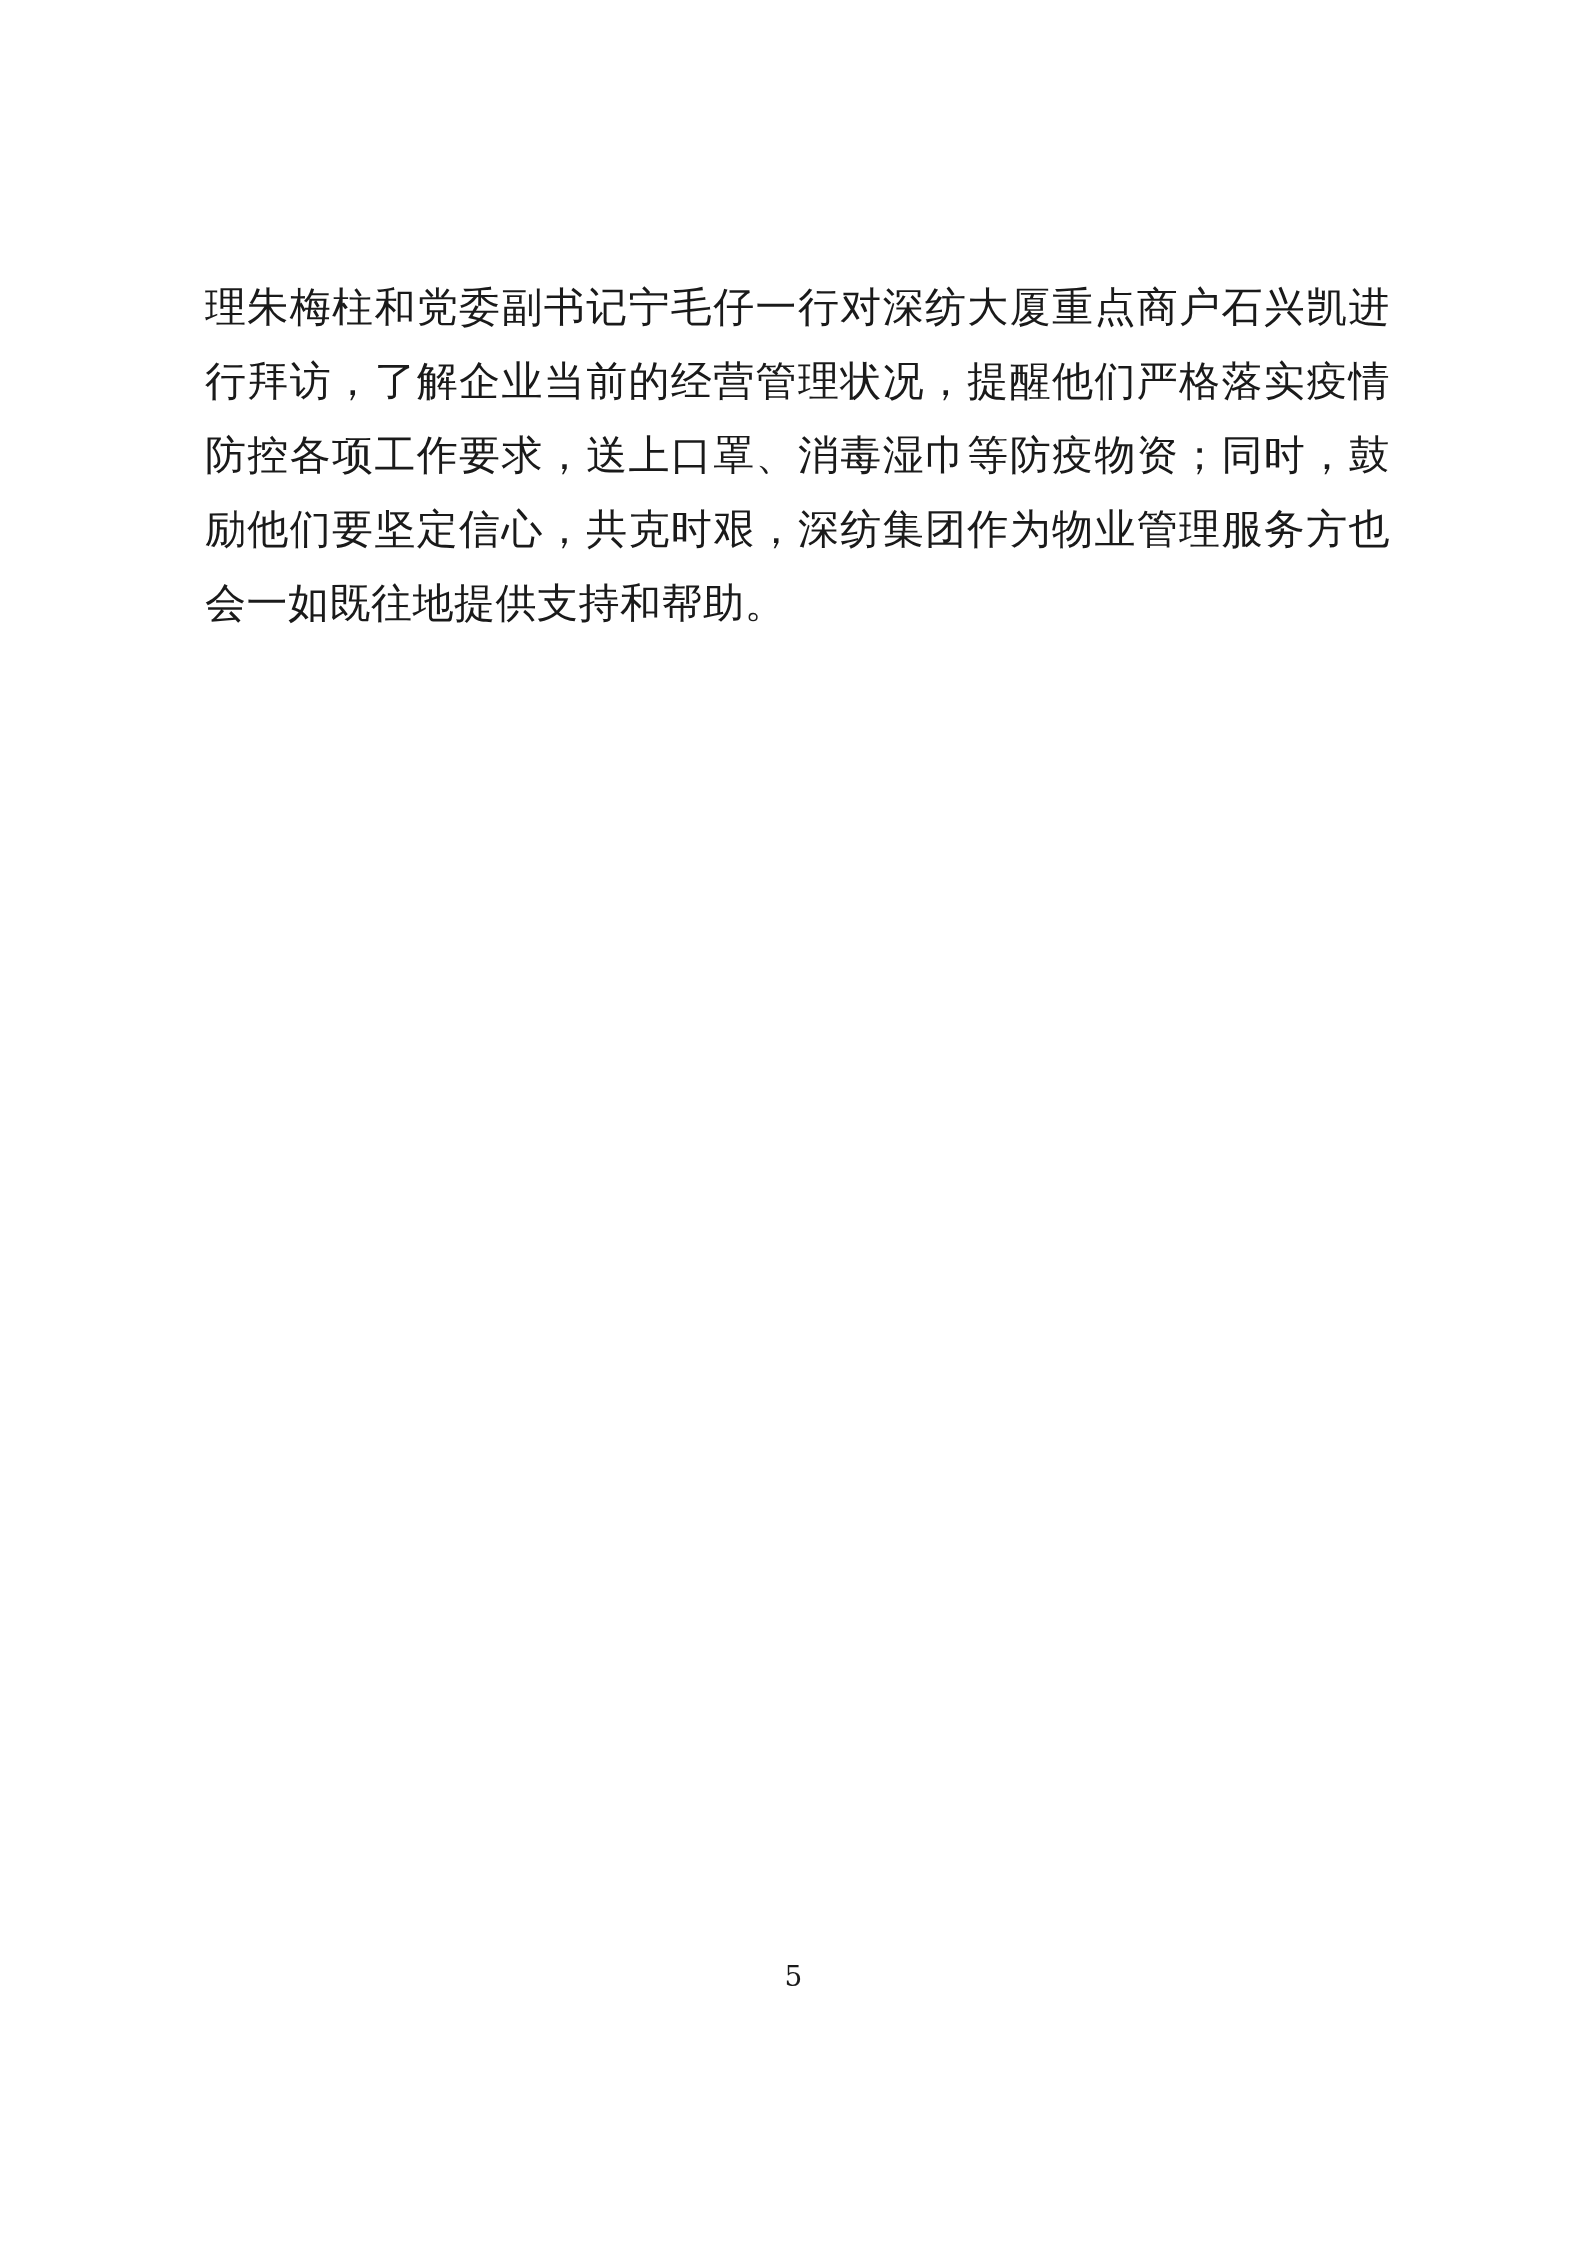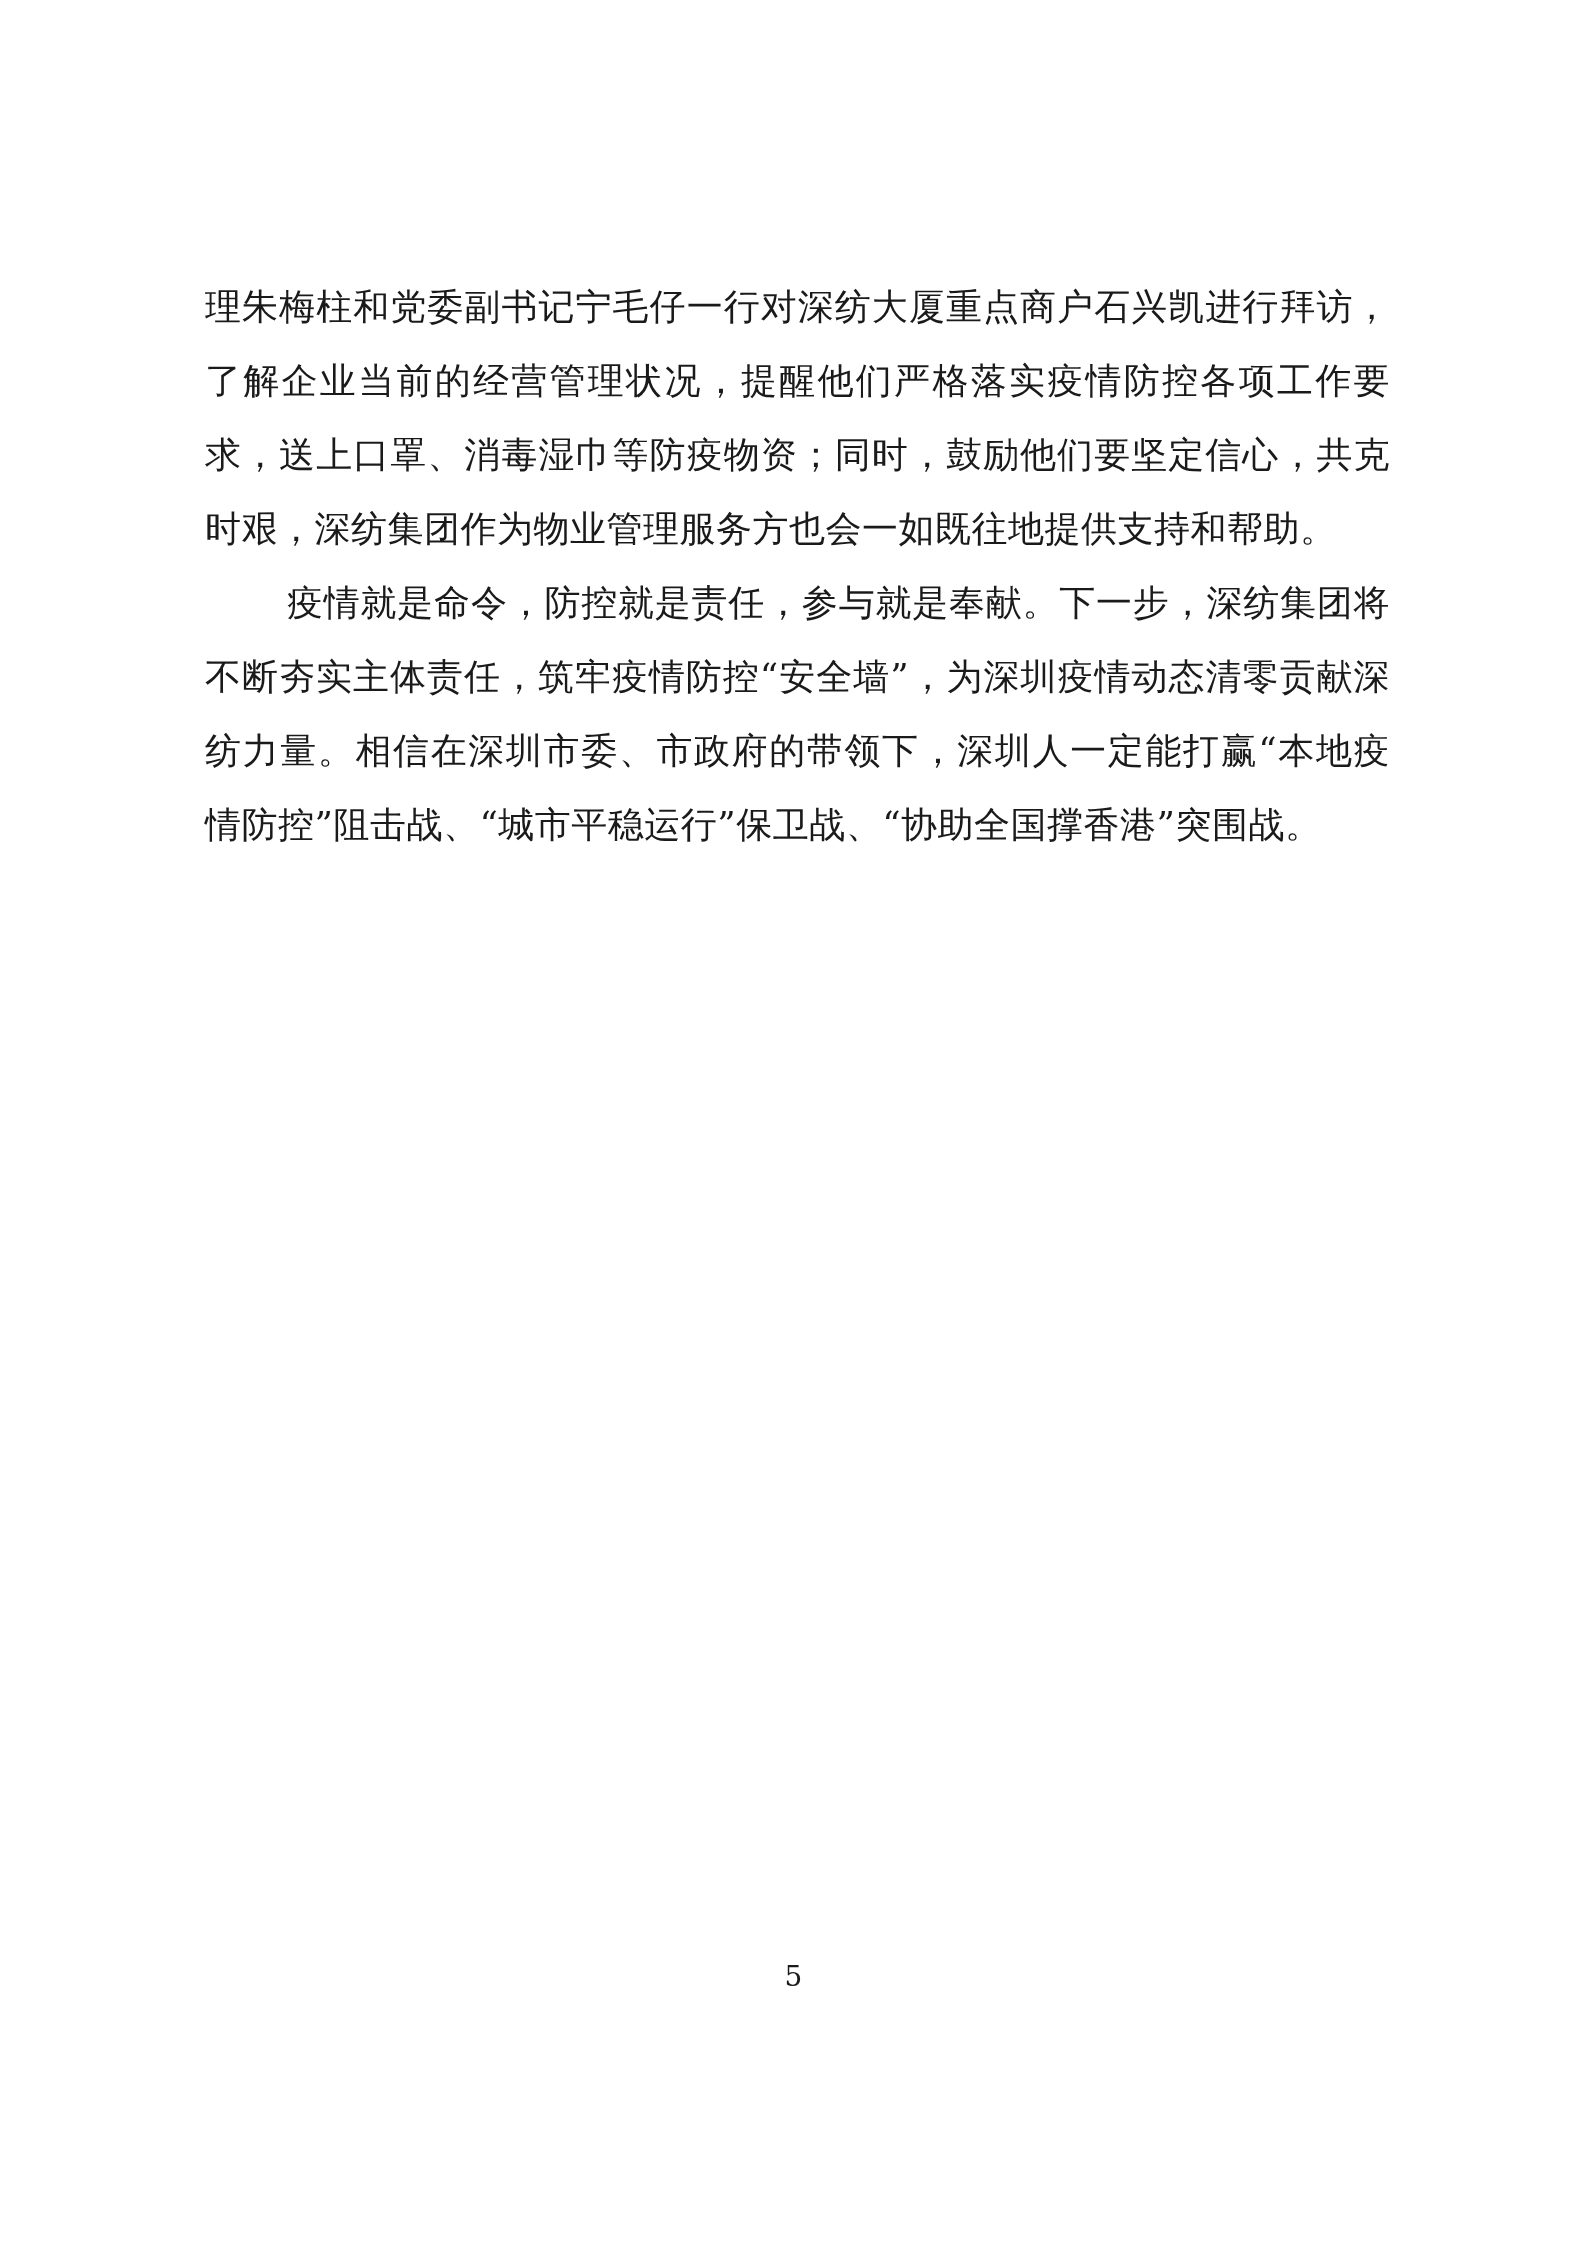--- a/index.html
+++ b/index.html
@@ -24,21 +24,21 @@
     overflow: hidden;
   }
   .doc-body {
     position: absolute;
     left: 205px;
     top: 270px;
     width: 1185px;
   }
   .para {
     font-family: "DejaVu Serif", serif;
-    font-size: 36px;
+    font-size: 41px;
     line-height: 74px;
     letter-spacing: 0.5px;
     text-align: justify;
     text-justify: inter-ideograph;
     color: #1a1a1a;
     margin: 0;
     text-indent: 0;
   }
   .para + .para {
     text-indent: 82px;
@@ -53,16 +53,15 @@
     font-size: 28px;
     color: #1a1a1a;
   }
 </style>
 </head>
 <body>
 
 <div class="page">
   <div class="doc-body">
     <p class="para">理朱梅柱和党委副书记宁毛仔一行对深纺大厦重点商户石兴凯进行拜访，了解企业当前的经营管理状况，提醒他们严格落实疫情防控各项工作要求，送上口罩、消毒湿巾等防疫物资；同时，鼓励他们要坚定信心，共克时艰，深纺集团作为物业管理服务方也会一如既往地提供支持和帮助。</p>
-    <p class="para">疫情就是命令，防控就是责任，参与就是奉献。下一步，深纺集团将不断夯实主体责任，筑牢疫情防控“安全墙”，为深圳疫情动态清零贡献深纺力量。相信在深圳市委、市政府的带领下，深圳人一定能打赢“本地疫情防控”阻击战、“城市平稳运行”保卫战、“协助全国撑香港”突围战。</p>
   </div>
   <div class="page-number">5</div>
 </div>
 
 </body></html>

